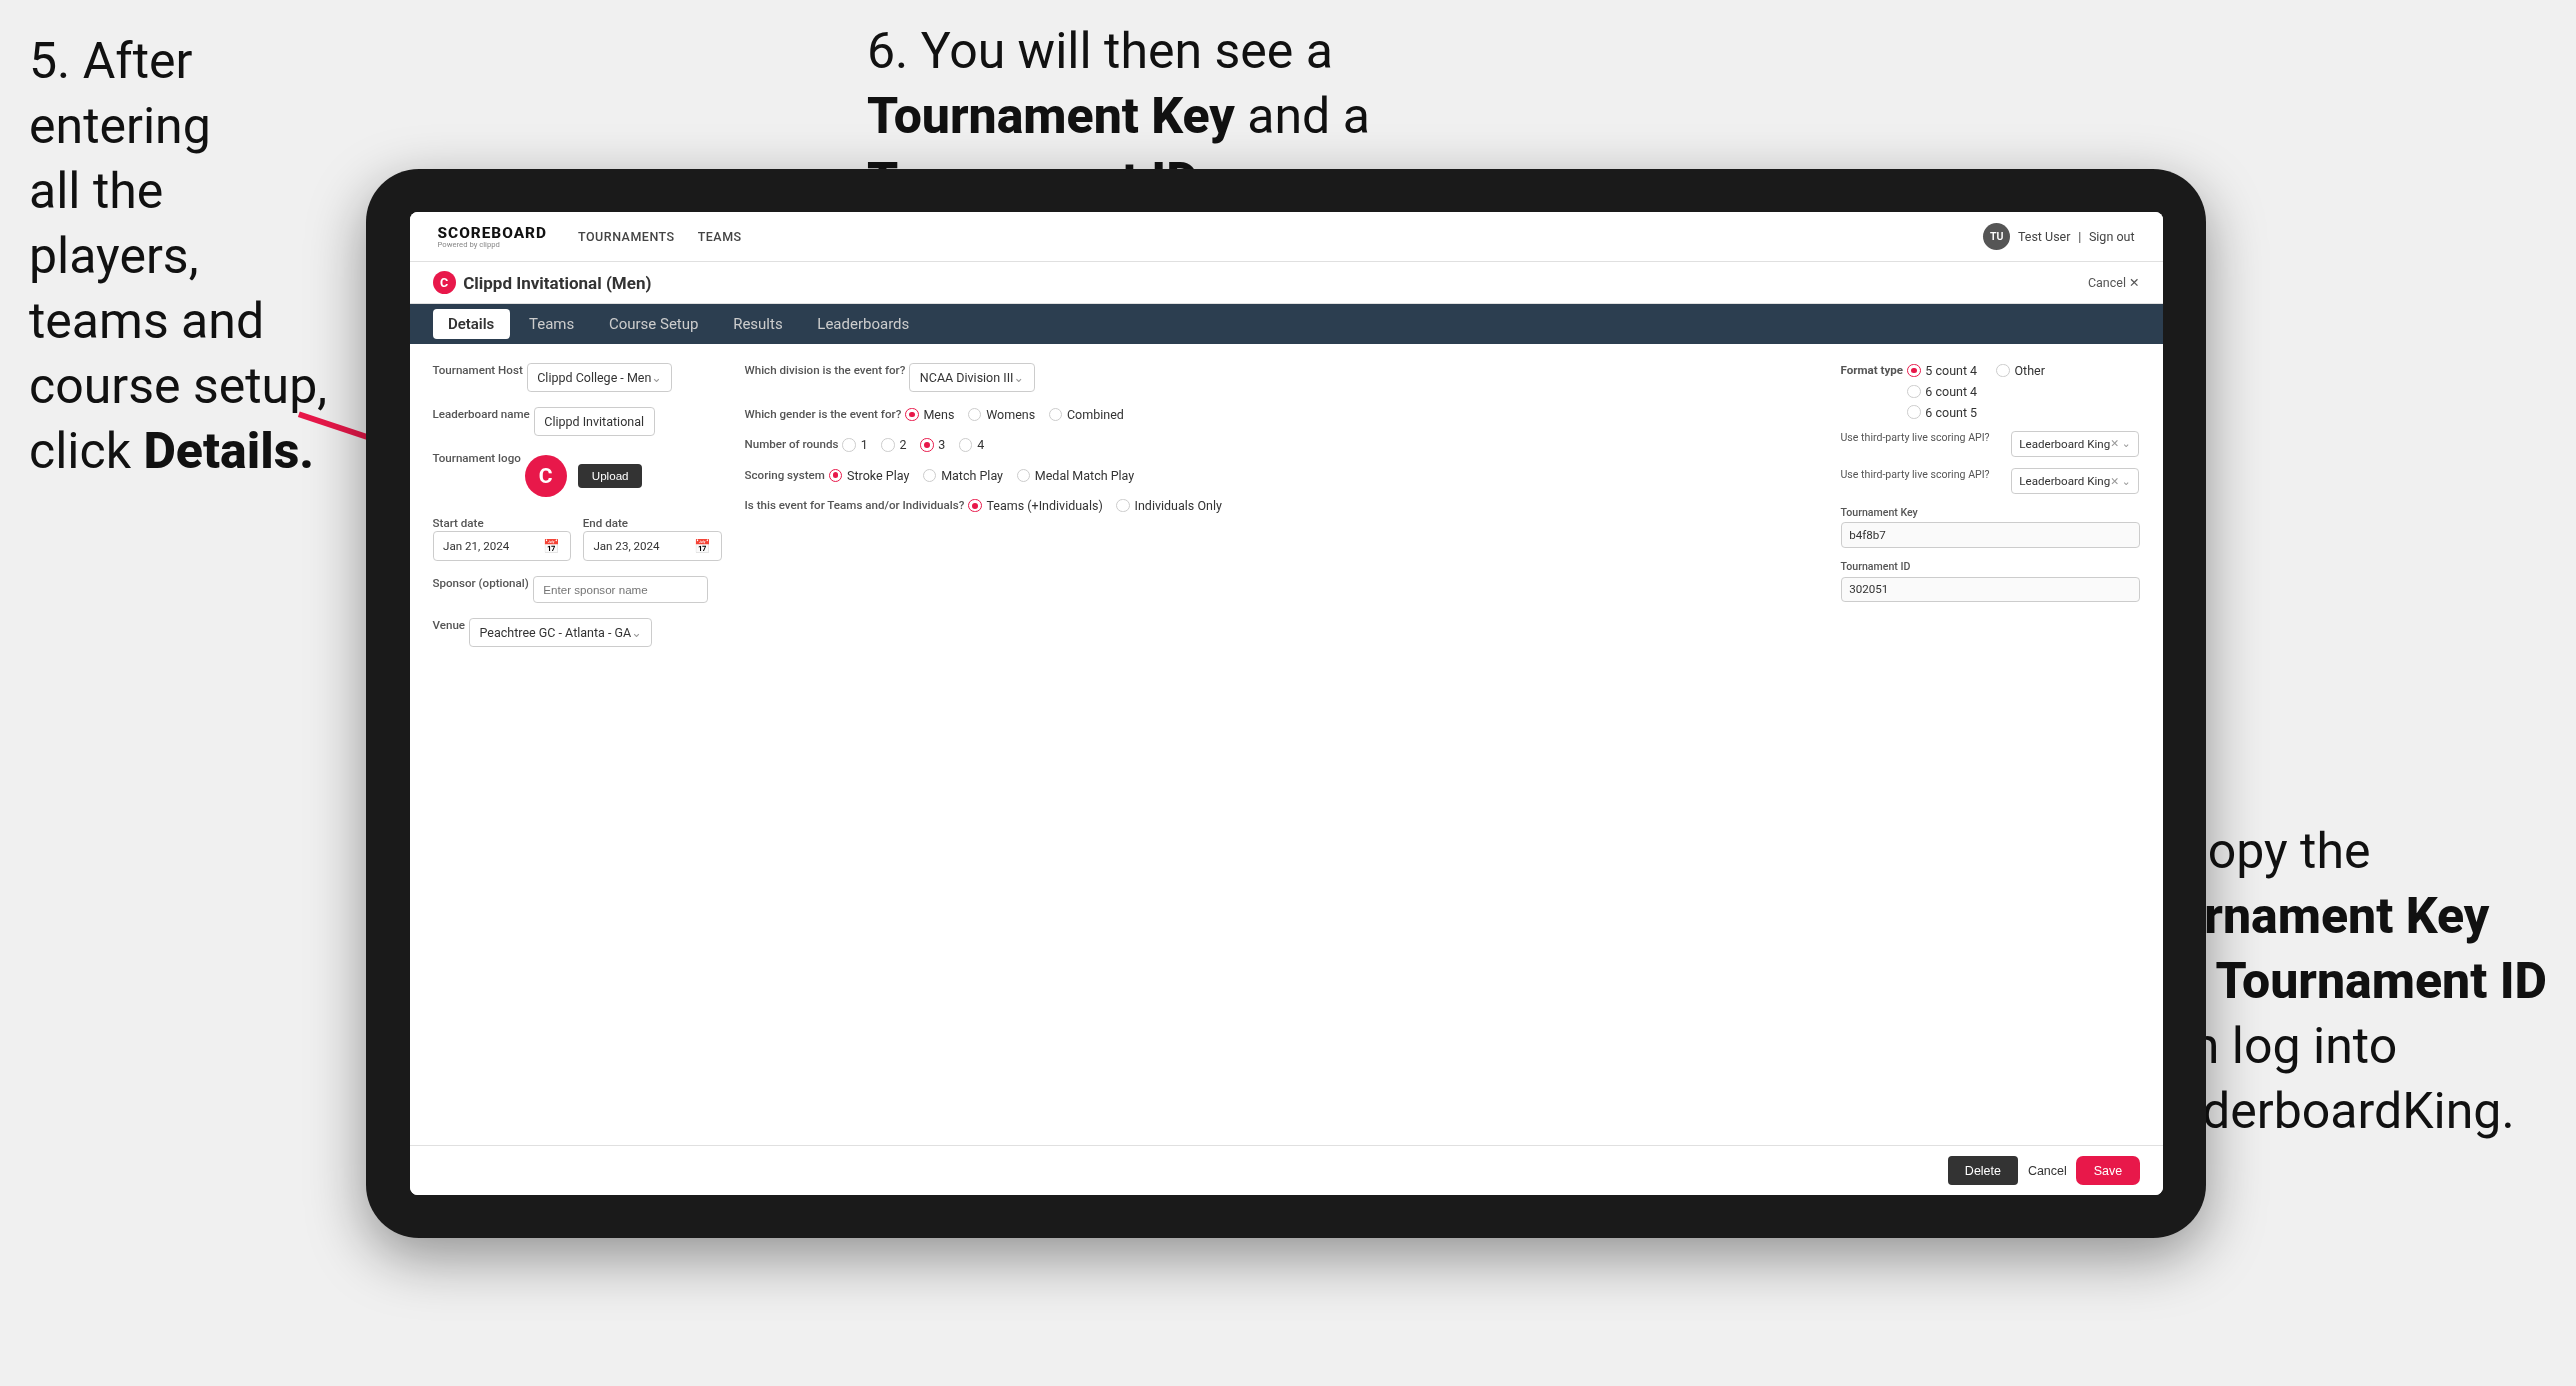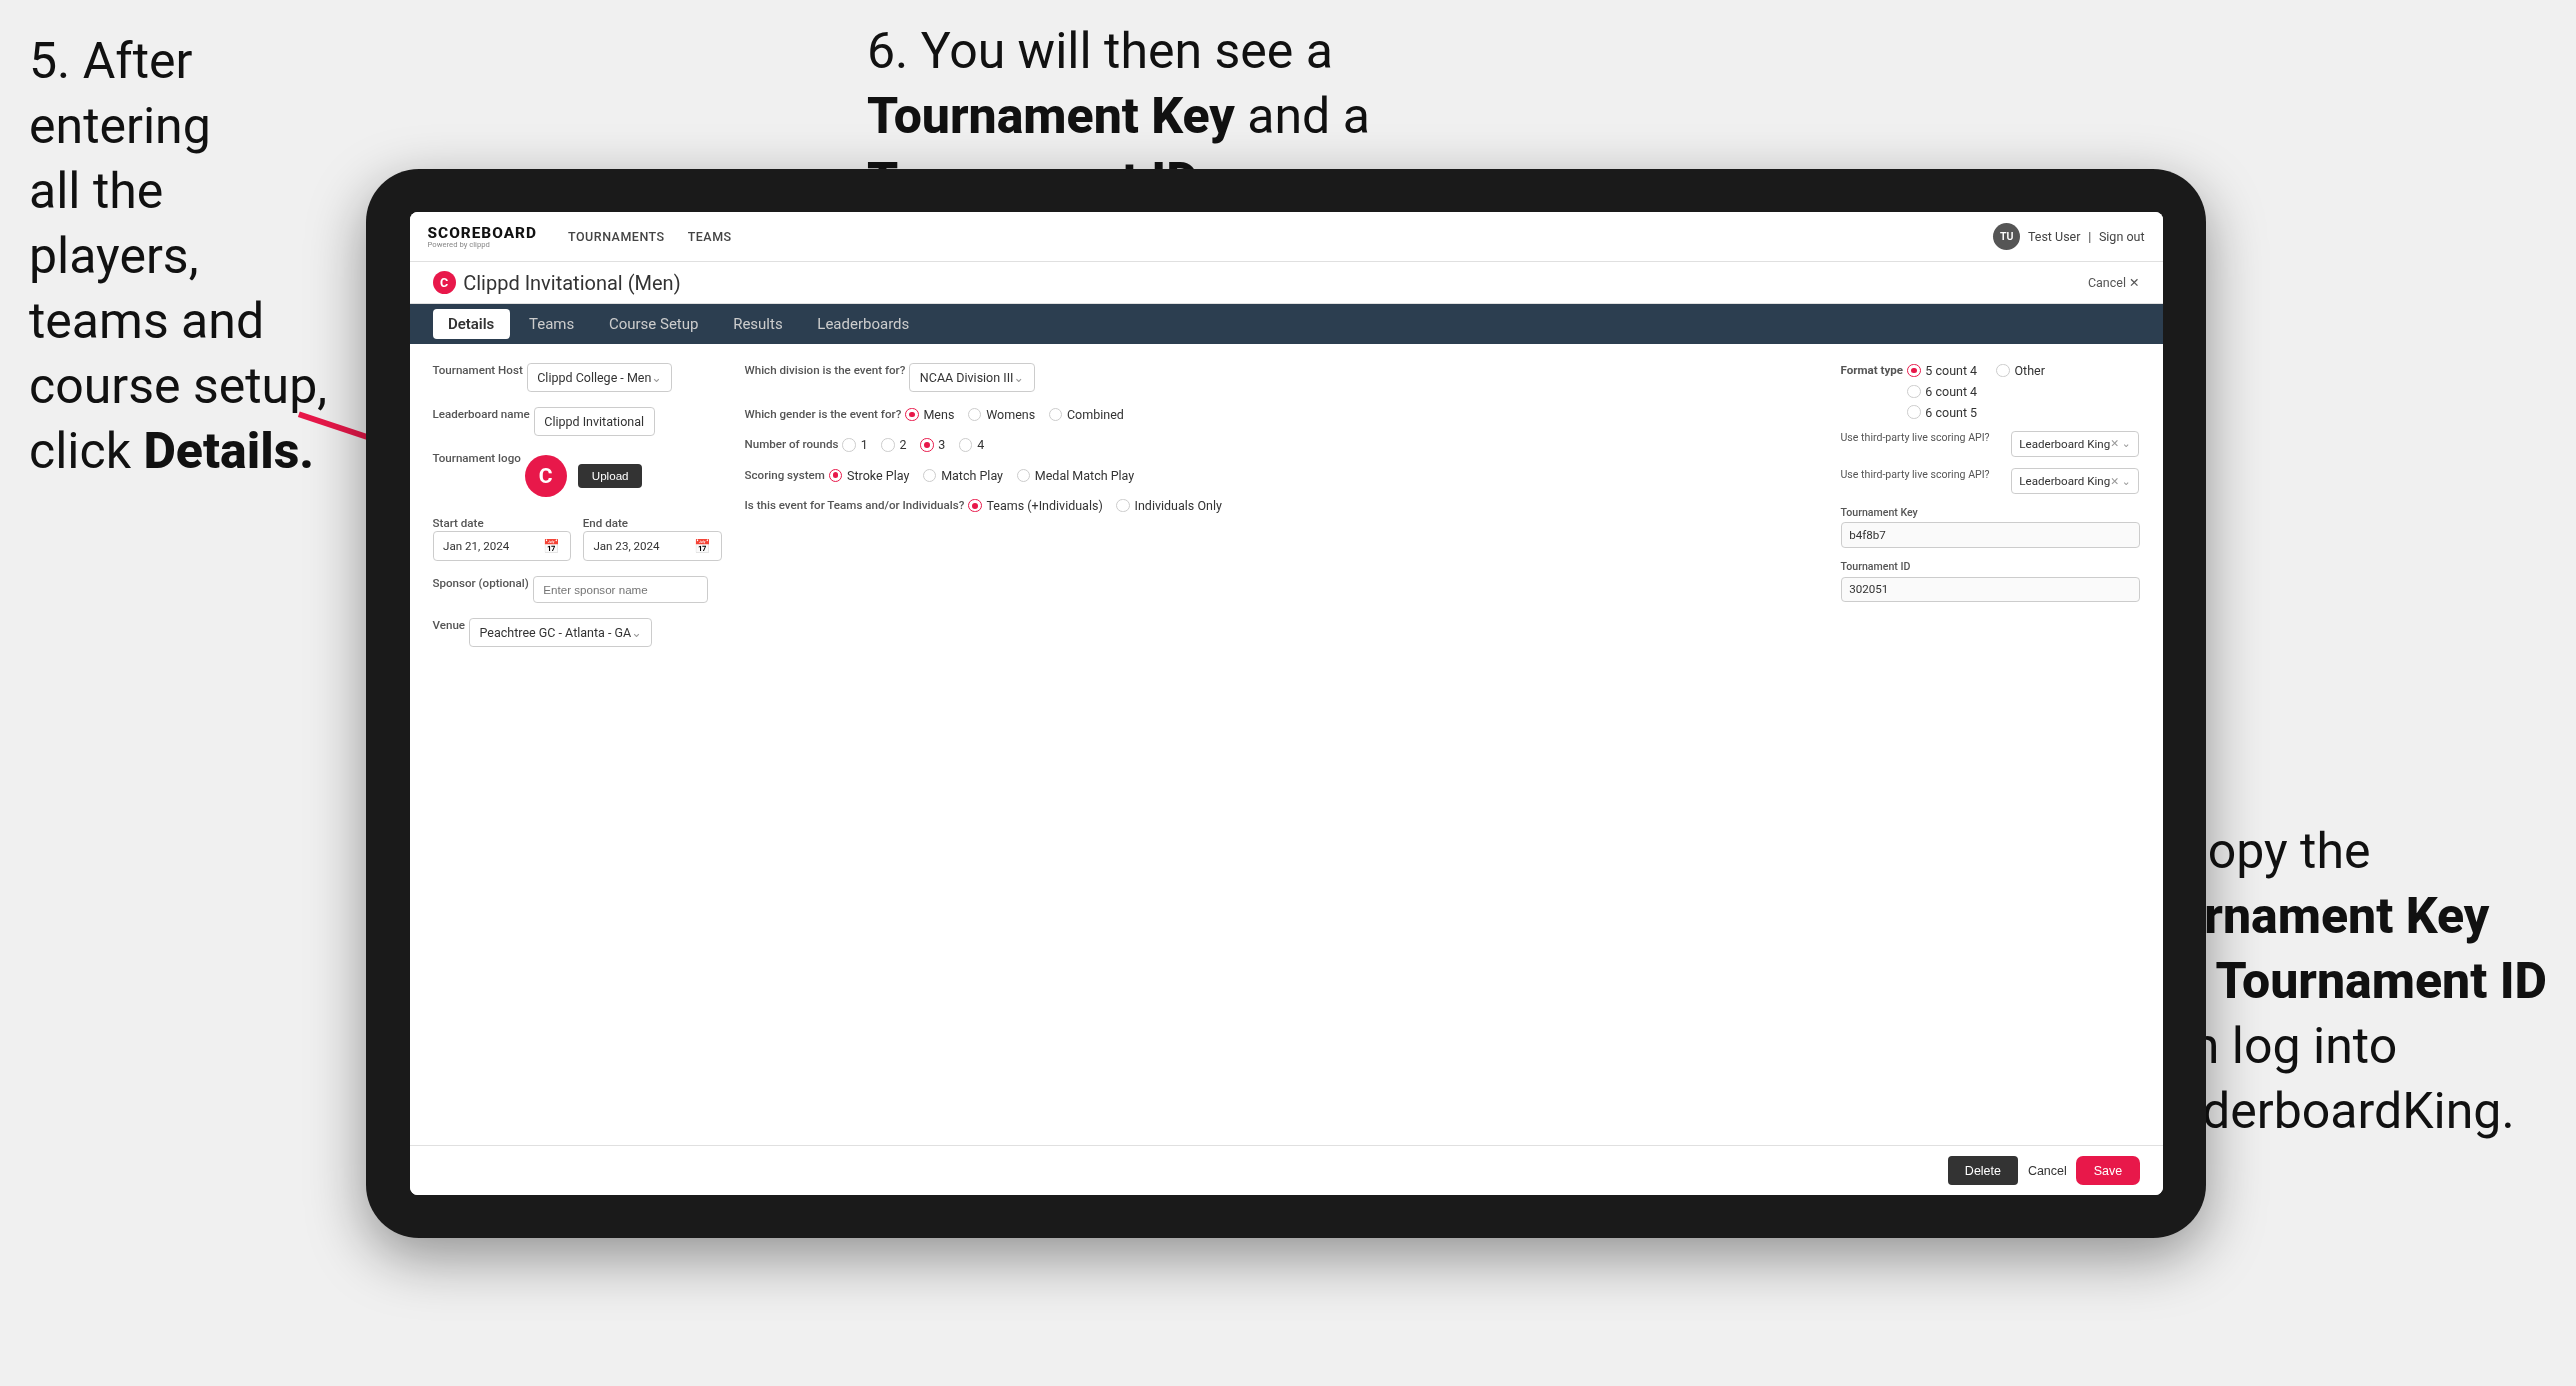--- a/index.html
+++ b/index.html
@@ -80,21 +80,21 @@
       flex-direction: column;
     }
 
     
     .top-nav {
       background: #fff;
       border-bottom: 1px solid #e0e0e0;
       height: 50px;
       display: flex;
       align-items: center;
-      padding: 0 18px;
+      padding: 0 28px;
       flex-shrink: 0;
     }
 
     .logo-area {
       display: flex;
       flex-direction: column;
       margin-right: 31px;
     }
     .logo-text {
       font-size: 15.4px;
@@ -162,22 +162,23 @@
       background: #e8184a;
       border-radius: 50%;
       display: flex;
       align-items: center;
       justify-content: center;
       color: #fff;
       font-size: 12.5px;
       font-weight: 700;
     }
     .tournament-name {
-      font-size: 20px;
+      font-size: 17px;
       color: #333;
+      font-weight: bold;
     }
     .cancel-btn-top {
       font-size: 12.5px;
       color: #555;
       cursor: pointer;
     }
 
     
     .tabs-row {
       background: #2c3e50;

